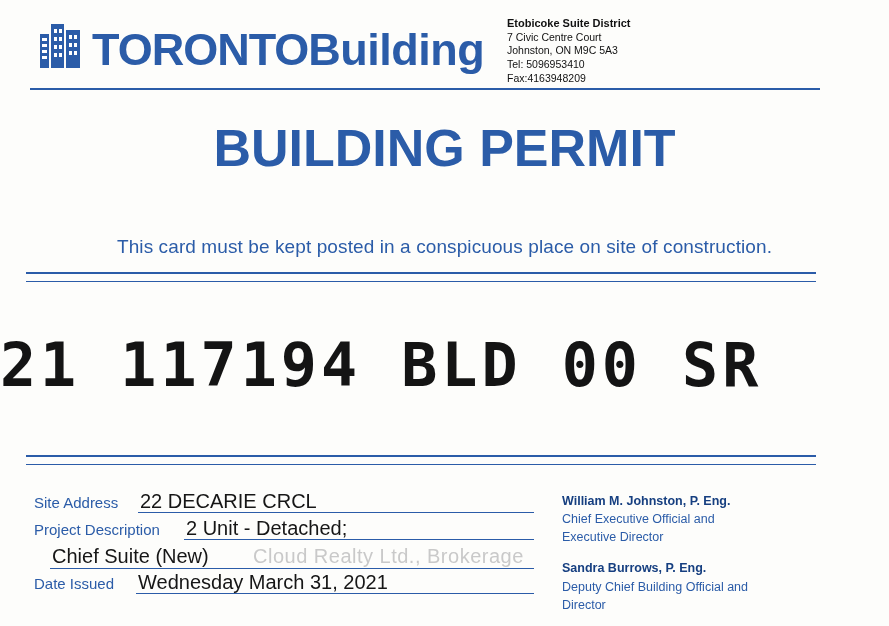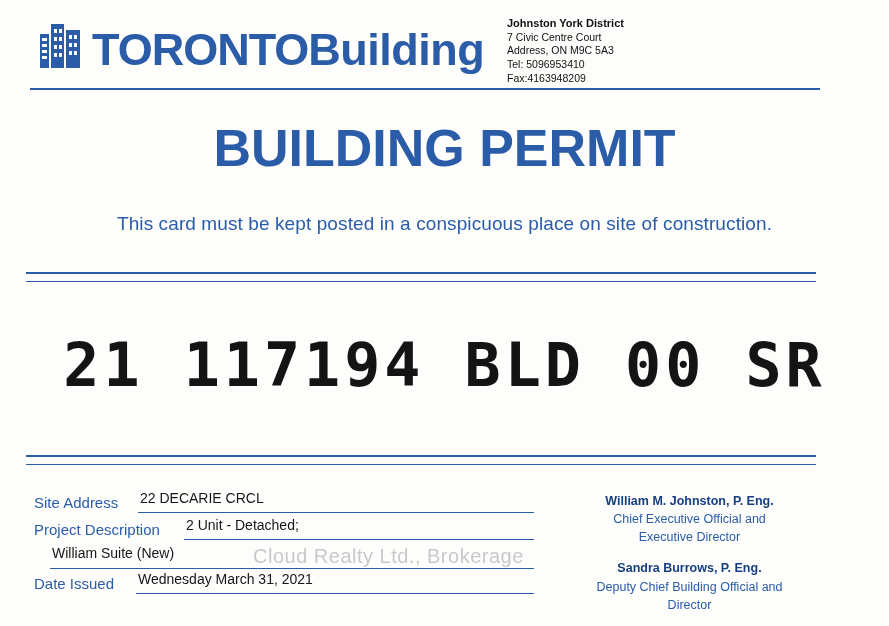--- a/index.html
+++ b/index.html
@@ -85,21 +85,21 @@
     text-align: center;
     color: #2b5ca8;
     font-size: 52px;
     font-weight: bold;
     letter-spacing: 0px;
     font-family: "Liberation Sans", sans-serif;
   }
   .notice {
     position: absolute;
     left: 0;
-    top: 213px;
+    top: 236px;
     width: 889px;
     text-align: center;
     color: #2b5ca8;
     font-size: 19px;
     letter-spacing: 0.1px;
   }
   .rule-a {
     position: absolute;
     left: 26px;
     top: 272px;
@@ -115,21 +115,20 @@
     height: 1px;
     background: #2b5ca8;
   }
 
   
   .permit-number {
     position: absolute;
     left: 0;
     top: 330px;
     width: 889px;
-    text-align: center;
     font-family: "DejaVu Sans Mono", monospace;
     font-size: 60px;
     font-weight: bold;
     color: #141414;
     letter-spacing: 4px;
   }
 
   .rule-c {
     position: absolute;
     left: 26px;
@@ -163,36 +162,36 @@
     left: 0;
     top: 2px;
     color: #2b5ca8;
     font-size: 15px;
     text-align: center;
   }
   .field-value {
     position: absolute;
     top: 0px;
     color: #161616;
-    font-size: 14px;
+    font-size: 20px;
   }
   .field-line {
     position: absolute;
     left: 0;
     height: 1px;
     background: #2b5ca8;
   }
 
   
   .sign-block {
     position: absolute;
     right: 72px;
     top: 492px;
     width: 255px;
-    text-align: center;
+    text-align: left;
     color: #2b5ca8;
     font-size: 12.5px;
     line-height: 1.45;
   }
   .sign-name {
     font-weight: bold;
     color: #163f80;
   }
   .sign-gap { height: 13px; }
 
@@ -238,23 +237,23 @@
         <rect x="36" y="23" width="3" height="4" fill="#ffffff"></rect>
         <rect x="31" y="31" width="3" height="4" fill="#ffffff"></rect>
         <rect x="36" y="31" width="3" height="4" fill="#ffffff"></rect>
       </svg>
       <div class="logo-text">
         <span class="logo-toronto">TORONTO</span><span class="logo-building">Building</span>
       </div>
     </div>
 
     <div class="district">
-      <div class="dist-name">Johnston York District</div>
+      <div class="dist-name">Etobicoke Suite District</div>
       <div>7 Civic Centre Court</div>
-      <div>Address, ON M9C 5A3</div>
+      <div>Johnston, ON M9C 5A3</div>
       <div>Tel:  5096953410</div>
       <div>Fax:4163948209</div>
     </div>
 
     <div class="rule-top"></div>
   </div>
 
   <div class="permit-title">BUILDING PERMIT</div>
 
   <div class="notice">This card must be kept posted in a conspicuous place on site of construction.</div>
@@ -276,21 +275,21 @@
     </div>
 
     <div class="field-row">
       <span class="field-label">Project Description</span>
       <span class="field-value" style="left:152px; top:-2px;">2 Unit - Detached;</span>
       <span class="field-line" style="left:150px; top:20px; width:350px;"></span>
     </div>
 
     <div class="field-row">
       <span class="field-label"></span>
-      <span class="field-value" style="left:18px; top:-1px;">William Suite (New)</span>
+      <span class="field-value" style="left:18px; top:-1px;">Chief Suite (New)</span>
       <span class="field-line" style="left:16px; top:22px; width:484px;"></span>
     </div>
 
     <div class="field-row">
       <span class="field-label">Date Issued</span>
       <span class="field-value" style="left:104px; top:-2px;">Wednesday March 31, 2021</span>
       <span class="field-line" style="left:102px; top:20px; width:398px;"></span>
     </div>
 
   </div>

